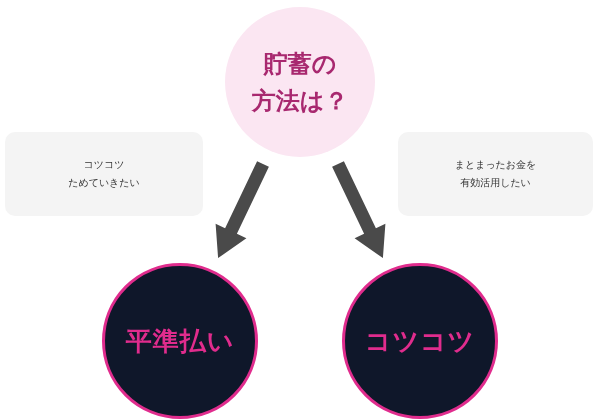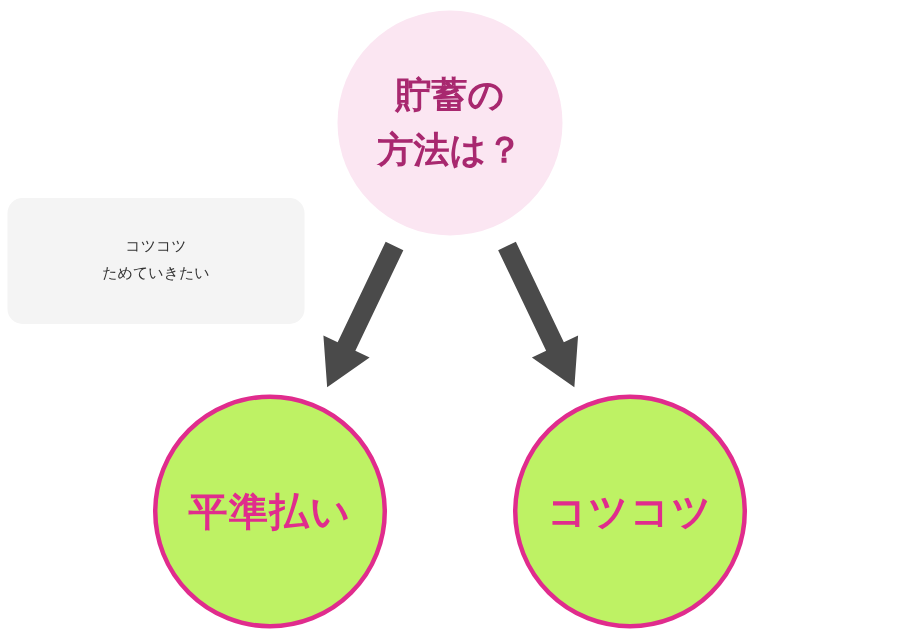--- a/index.html
+++ b/index.html
@@ -34,21 +34,21 @@
     background: var(--top_circle_bg, #fbe6f2);
     color: var(--top_circle_text, #a8286f);
     font-size: 24px;
     font-weight: 700;
     line-height: 1.55;
   }
   .option-circle {
     top: 263px;
     width: 156px;
     height: 156px;
-    background: #bef264;
+    background: #0f172a;
     border: 3px solid var(--option_circle_border, #e02c8d);
     color: var(--option_circle_text, #e02c8d);
     font-size: 26px;
     font-weight: 700;
     letter-spacing: 1px;
   }
   .option-circle.left { left: 102px; }
   .option-circle.right { left: 342px; }
   .label-box {
     position: absolute;
@@ -85,20 +85,24 @@
   <div class="circle top-circle">
     <span class="pre">貯蓄の
 方法は？</span>
   </div>
 
   <div class="label-box left">
     <span class="pre">コツコツ
 ためていきたい</span>
   </div>
 
+  <div class="label-box right">
+    <span class="pre">まとまったお金を
+有効活用したい</span>
+  </div>
 
   <svg class="arrows-layer" viewBox="0 0 600 420" aria-hidden="true">
     <polygon class="arrow-shape" points="257.1,161.2 268.9,166.8 236.9,233.8 246.4,238.3 218.1,258.1 215.6,223.7 225.1,228.2"></polygon>
     <polygon class="arrow-shape" points="332.1,166.8 343.9,161.2 375.9,228.2 385.4,223.7 382.9,258.1 354.6,238.3 364.1,233.8"></polygon>
   </svg>
 
   <div class="circle option-circle left">
     <span>平準払い</span>
   </div>
 

